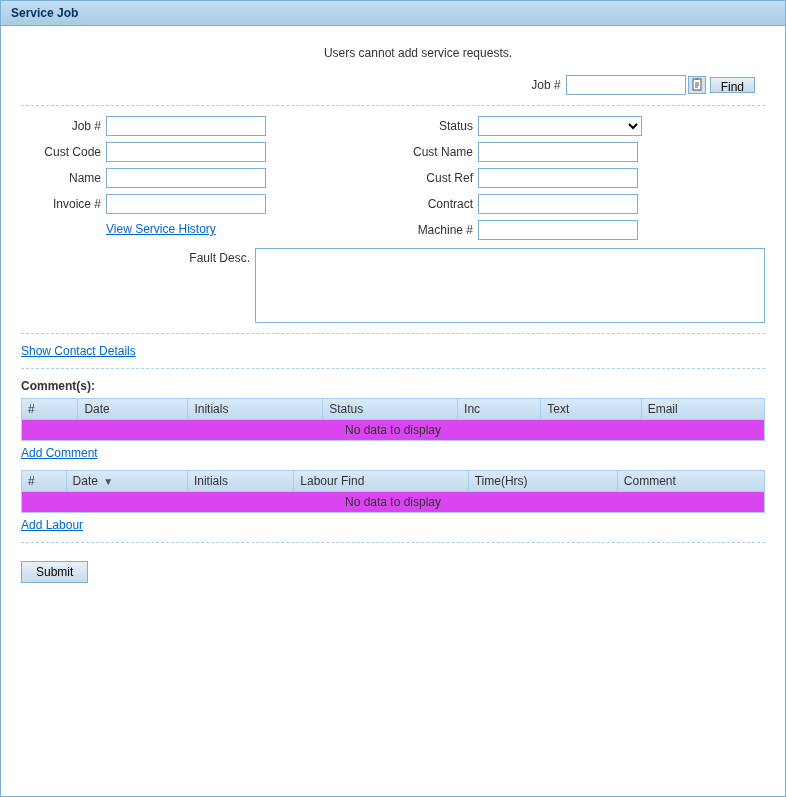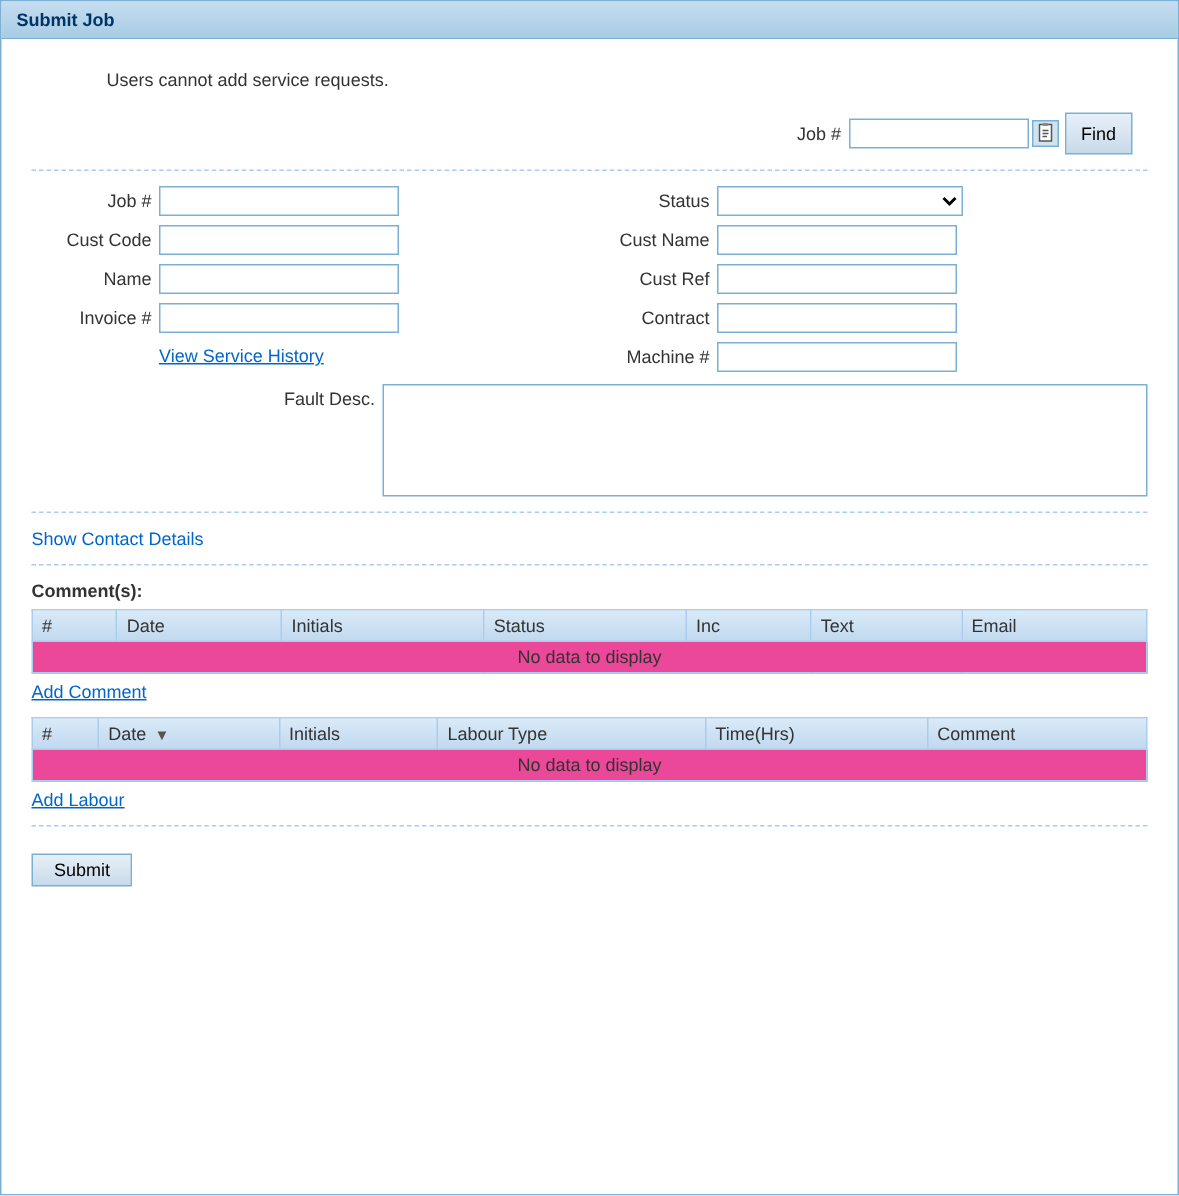--- a/index.html
+++ b/index.html
@@ -23,20 +23,21 @@
       color: #003366;
       border-bottom: 1px solid #7bafd4;
     }
     .content {
       padding: 10px 20px 20px 20px;
     }
     .notice {
       color: #333;
       font-size: 12px;
       margin: 10px 0 15px 50px;
+      text-align: center;
     }
     .job-search-row {
       display: flex;
       justify-content: flex-end;
       align-items: center;
       margin-bottom: 10px;
       padding-right: 10px;
     }
     .job-search-row label {
       margin-right: 5px;
@@ -49,21 +50,21 @@
       background: #fff;
       height: 20px;
     }
     .job-search-row button {
       margin-left: 4px;
       background: linear-gradient(to bottom, #e8f0f8, #c8daea);
       border: 1px solid #7bafd4;
       padding: 2px 10px;
       cursor: pointer;
       font-size: 12px;
-      height: 28px;
+      height: 16px;
     }
     .clipboard-icon {
       width: 18px;
       height: 18px;
       background: #d0e4f0;
       border: 1px solid #7bafd4;
       display: inline-flex;
       align-items: center;
       justify-content: center;
       cursor: pointer;
@@ -144,20 +145,21 @@
       font-size: 12px;
       padding: 3px;
     }
     .divider {
       border: none;
       border-top: 1px dashed #aaccee;
       margin: 10px 0;
     }
     .show-contact-link {
       color: #0066cc;
+      text-decoration: underline;
       cursor: pointer;
       font-size: 12px;
       margin: 4px 0;
       display: block;
     }
     .section-label {
       font-weight: bold;
       font-size: 12px;
       color: #333;
       margin: 8px 0 5px 0;
@@ -184,21 +186,21 @@
     }
     .data-table tbody td {
       border: 1px solid #aaccee;
       padding: 3px 6px;
       font-size: 12px;
       color: #333;
     }
     .no-data-row td {
       text-align: center;
       padding: 20px;
-      background: #ec4899;
+      background: #d946ef;
       color: #555;
     }
     .add-link {
       color: #0066cc;
       text-decoration: underline;
       cursor: pointer;
       font-size: 12px;
       margin: 5px 0 10px 0;
       display: block;
     }
@@ -215,21 +217,21 @@
       font-size: 10px;
       margin-left: 2px;
       color: #555;
     }
   </style>
 </head>
 <body>
 
 <div class="window">
   <div class="title-bar">
-    <span>Submit Job</span>
+    <span>Service Job</span>
   </div>
   <div class="content">
     <div class="notice">Users cannot add service requests.</div>
 
     
     <div class="job-search-row">
       <label>Job #</label>
       <input type="text" value="" style="">
       <div class="clipboard-icon">
         <svg width="12" height="14" viewBox="0 0 12 14">
@@ -333,21 +335,21 @@
     
 
     <table class="data-table">
       <thead>
         <tr>
           <th>#</th>
           <th style="cursor:pointer;">
             Date <span class="sort-arrow">▼</span>
           </th>
           <th>Initials</th>
-          <th>Labour Type</th>
+          <th>Labour Find</th>
           <th>Time(Hrs)</th>
           <th>Comment</th>
         </tr>
       </thead>
       <tbody>
         <tr class="no-data-row">
           <td colspan="6">No data to display</td>
         </tr>
       </tbody>
     </table>

